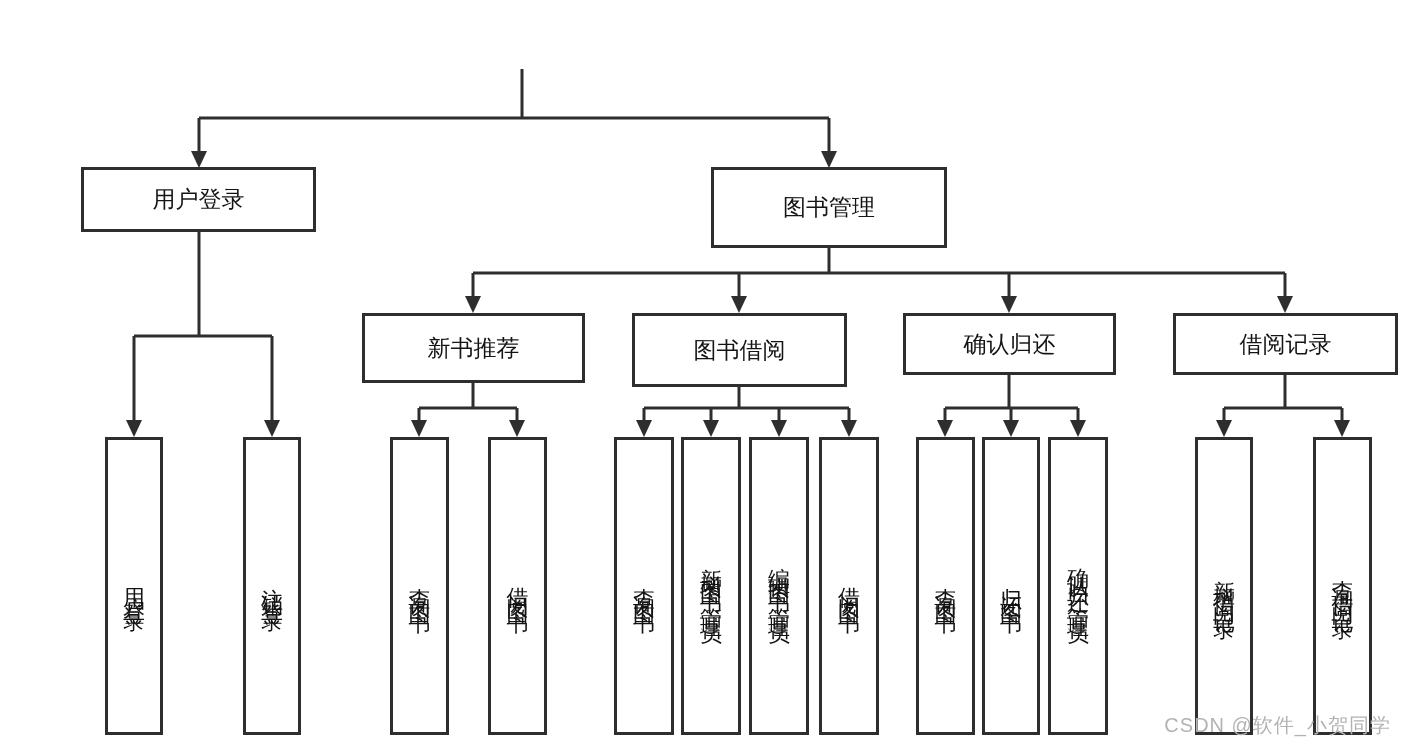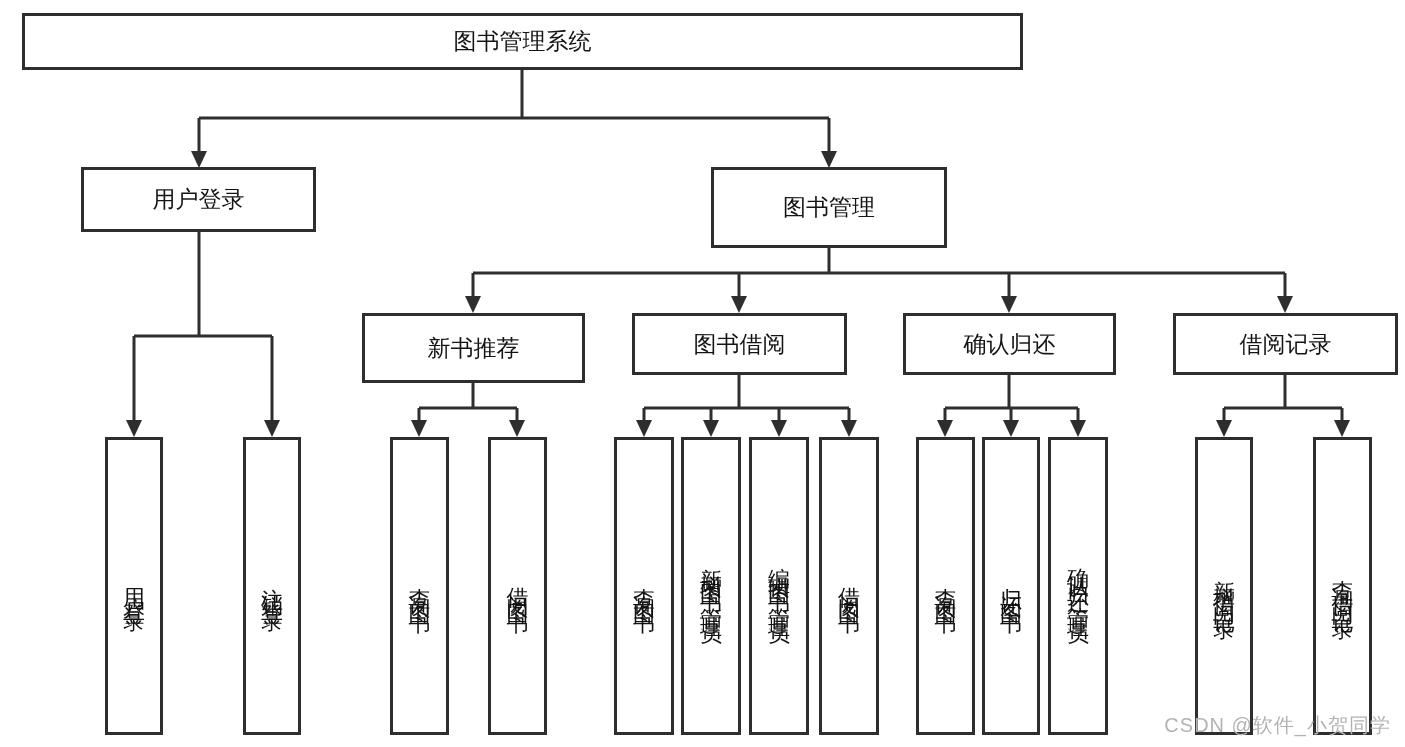--- a/index.html
+++ b/index.html
@@ -81,27 +81,26 @@
     <path d="M1009 375 V408 M945 408 H1078 M945 408 V422 M1011 408 V422 M1078 408 V422"></path>
     <polygon points="937,420 953,420 945,437"></polygon>
     <polygon points="1003,420 1019,420 1011,437"></polygon>
     <polygon points="1070,420 1086,420 1078,437"></polygon>
 
     <path d="M1285 375 V408 M1224 408 H1342 M1224 408 V422 M1342 408 V422"></path>
     <polygon points="1216,420 1232,420 1224,437"></polygon>
     <polygon points="1334,420 1350,420 1342,437"></polygon>
   </svg>
 
-  <div class="node" style="left:22px;top:13px;width:1001px;height:57px;">图书管理系统</div>
 
   <div class="node" style="left:81px;top:167px;width:235px;height:65px;">用户登录</div>
   <div class="node" style="left:711px;top:167px;width:236px;height:81px;">图书管理</div>
 
   <div class="node" style="left:362px;top:313px;width:223px;height:70px;">新书推荐</div>
-  <div class="node" style="left:632px;top:313px;width:215px;height:62px;text-align:right;">图书借阅</div>
+  <div class="node" style="left:632px;top:313px;width:215px;height:74px;text-align:right;">图书借阅</div>
   <div class="node" style="left:903px;top:313px;width:213px;height:62px;">确认归还</div>
   <div class="node" style="left:1173px;top:313px;width:225px;height:62px;">借阅记录</div>
 
   <div class="node vnode" style="left:105px;top:437px;width:58px;height:298px;">
     <span>用户登录</span>
   </div>
   <div class="node vnode" style="left:243px;top:437px;width:58px;height:298px;">
     <span>注销登录</span>
   </div>
 

